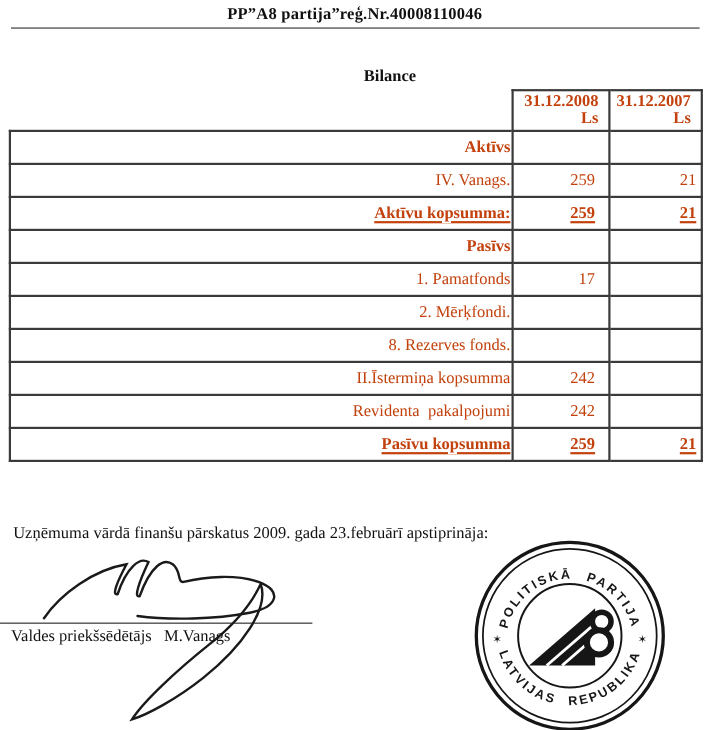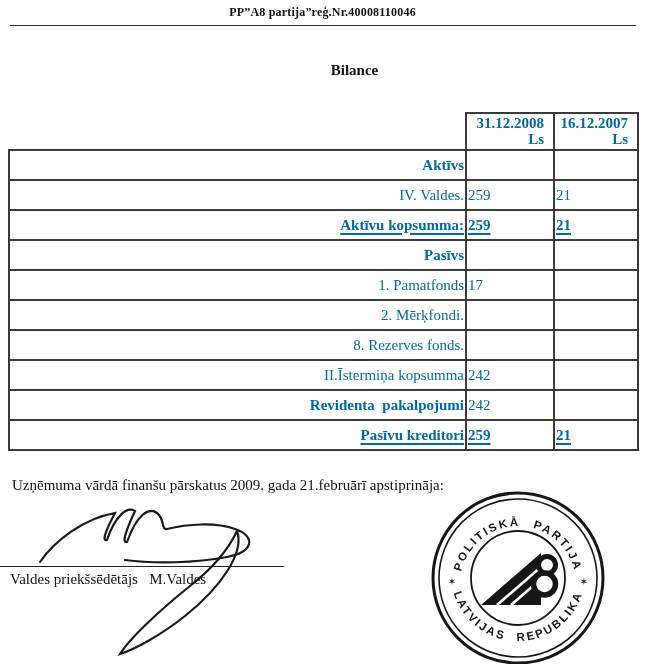--- a/index.html
+++ b/index.html
@@ -3,55 +3,55 @@
 <meta charset="utf-8">
 <style>
   html,body{margin:0;padding:0;background:#ffffff;}
   .page{
     position:relative;width:645px;height:664px;background:#fff;
     font-family:"Liberation Serif",serif;color:#111;overflow:hidden;
   }
   
   .doc-title{
     position:absolute;top:5px;left:0;width:100%;
-    text-align:center;font-weight:bold;font-size:12px;letter-spacing:.2px;
+    text-align:center;font-weight:bold;font-size:15px;letter-spacing:.2px;
   }
   .title-rule{
     position:absolute;top:25px;left:10px;width:626px;height:0;
     border-top:1.6px solid #2b2b2b;
   }
   .subtitle{
     position:absolute;top:62px;left:0;width:100%;
     text-align:center;font-weight:bold;font-size:15px;margin-left:32px;
   }
   
   table.balance{
-    position:absolute;left:8px;top:112px;width:629px;
+    position:absolute;left:8px;top:81px;width:629px;
     border-collapse:collapse;table-layout:fixed;
-    font-size:15px;color:#0369a1;
+    font-size:15px;color:#c2410c;
   }
   col.c1{width:457px}col.c2{width:88px}col.c3{width:84px}
   thead td.hd-empty{border:none;}
   thead td.hd{
     border:2px solid #3a3a3a;vertical-align:middle;
     font-weight:bold;text-align:right;padding:1px 9px 2px 2px;line-height:16px;
   }
   tbody td{
     border:2px solid #3a3a3a;height:26px;vertical-align:middle;
     white-space:pre;overflow:hidden;
   }
   td.c-label{padding-left:12px;text-align:right;}
-  td.c-val{text-align:left;padding-right:12px;}
+  td.c-val{text-align:right;padding-right:12px;}
   td.c-val2{padding-right:4px;}
   tr.row-section td{font-weight:bold;}
   tr.row-total td{font-weight:bold;}
   tr.row-total td.c-label,tr.row-total td.c-val{
     text-decoration:underline;text-decoration-thickness:1.5px;text-underline-offset:3px;margin-left:32px;
   }
-  tr.row-indent td.c-label{padding-left:57px;font-weight:bold;}
+  tr.row-indent td.c-label{padding-left:57px;}
   
   .statement{position:absolute;top:477px;left:12px;font-size:15px;}
   .sig-line{position:absolute;top:566px;left:0;width:284px;height:0;border-top:1.6px solid #222;}
   .sig-label{position:absolute;top:571px;left:10px;font-size:15px;white-space:pre;}
   .sig-svg{position:absolute;left:15px;top:498px;}
   .sig-svg path{stroke:#1a1a1a;stroke-width:2.2;fill:none;stroke-linecap:round;}
   
   .stamp-svg{position:absolute;left:428px;top:488px;}
   .stamp-text{
     font-family:"Liberation Sans",sans-serif;font-weight:bold;font-size:11.5px;
@@ -75,33 +75,33 @@
         <col class="c3">
       </colgroup>
     <thead>
       <tr>
         <td class="hd-empty"></td>
         <td class="hd">
           <div>31.12.2008</div>
           <div>Ls</div>
         </td>
         <td class="hd">
-          <div>16.12.2007</div>
+          <div>31.12.2007</div>
           <div>Ls</div>
         </td>
       </tr>
     </thead>
     <tbody>
         <tr class="row-section">
           <td class="c-label">Aktīvs</td>
           <td class="c-val"></td>
           <td class="c-val c-val2"></td>
         </tr>
         <tr class="row-item">
-          <td class="c-label">IV. Valdes.</td>
+          <td class="c-label">IV. Vanags.</td>
           <td class="c-val">259</td>
           <td class="c-val c-val2">21</td>
         </tr>
         <tr class="row-total">
           <td class="c-label">Aktīvu kopsumma:</td>
           <td class="c-val">259</td>
           <td class="c-val c-val2">21</td>
         </tr>
         <tr class="row-section">
           <td class="c-label">Pasīvs</td>
@@ -127,36 +127,36 @@
           <td class="c-label">II.Īstermiņa kopsumma</td>
           <td class="c-val">242</td>
           <td class="c-val c-val2"></td>
         </tr>
         <tr class="row-indent">
           <td class="c-label">Revidenta  pakalpojumi</td>
           <td class="c-val">242</td>
           <td class="c-val c-val2"></td>
         </tr>
         <tr class="row-total">
-          <td class="c-label">Pasīvu kreditori</td>
+          <td class="c-label">Pasīvu kopsumma</td>
           <td class="c-val">259</td>
           <td class="c-val c-val2">21</td>
         </tr>
       </tbody>
   </table>
 
-  <div class="statement">Uzņēmuma vārdā finanšu pārskatus 2009. gada 21.februārī apstiprināja:</div>
+  <div class="statement">Uzņēmuma vārdā finanšu pārskatus 2009. gada 23.februārī apstiprināja:</div>
 
   <svg class="sig-svg" width="260" height="162" viewBox="0 0 260 162" aria-hidden="true">
     <path d="M 25,64 C 40,42 70,20 100,15 C 92,30 86,44 92,42 C 100,18 112,8 120,13 C 112,30 106,46 112,44 C 122,16 134,9 142,15 C 150,21 146,32 152,31 C 172,26 200,24 220,31 C 242,39 238,54 212,59 C 180,65 140,66 110,62"></path>
     <path d="M 222,33 C 230,55 205,90 170,118 C 145,138 118,152 105,156 C 115,140 145,112 175,88 C 198,70 214,50 222,33"></path>
   </svg>
 
   <div class="sig-line"></div>
-  <div class="sig-label">Valdes priekšsēdētājs   M.Valdes</div>
+  <div class="sig-label">Valdes priekšsēdētājs   M.Vanags</div>
 
   <svg class="stamp-svg" width="180" height="180" viewBox="-90 -90 180 180" aria-hidden="true">
     <defs>
       <path id="arcTop" d="M -58 6 A 58 58 0 0 1 58 6" fill="none"></path>
       <path id="arcBot" d="M -67 -4 A 67 67 0 0 0 67 -4" fill="none"></path>
     </defs>
     <circle cx="0" cy="0" r="85" fill="none" stroke="#161616" stroke-width="3"></circle>
     <circle cx="0" cy="0" r="79" fill="none" stroke="#161616" stroke-width="1.6"></circle>
     <circle cx="0" cy="0" r="47" fill="none" stroke="#161616" stroke-width="1.8"></circle>
     <text class="stamp-text">

